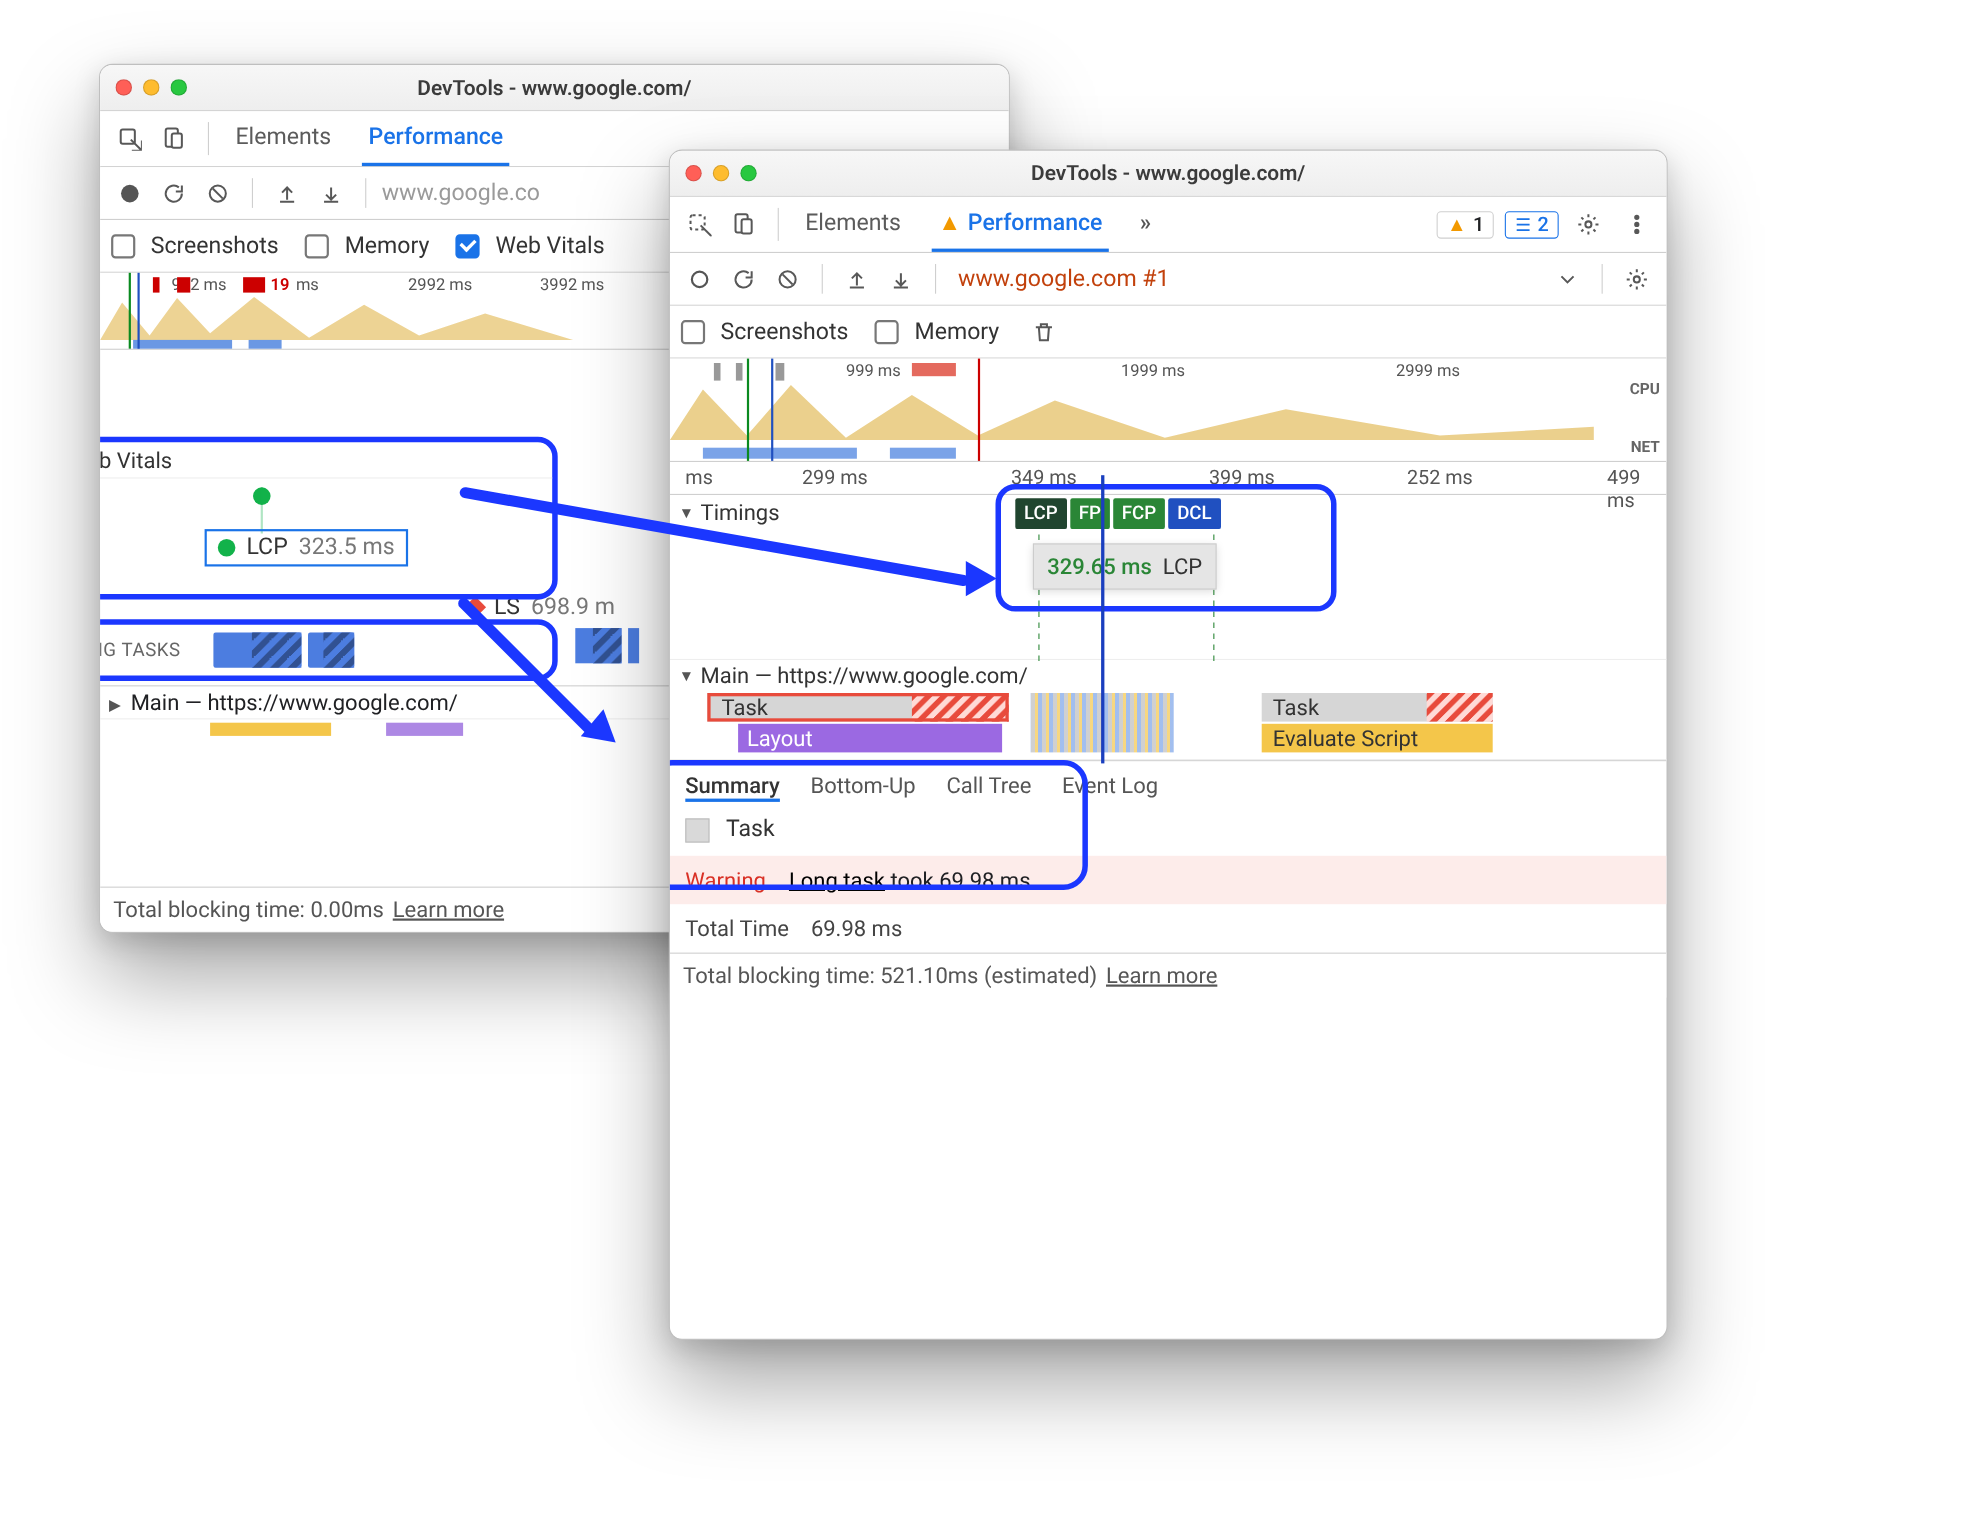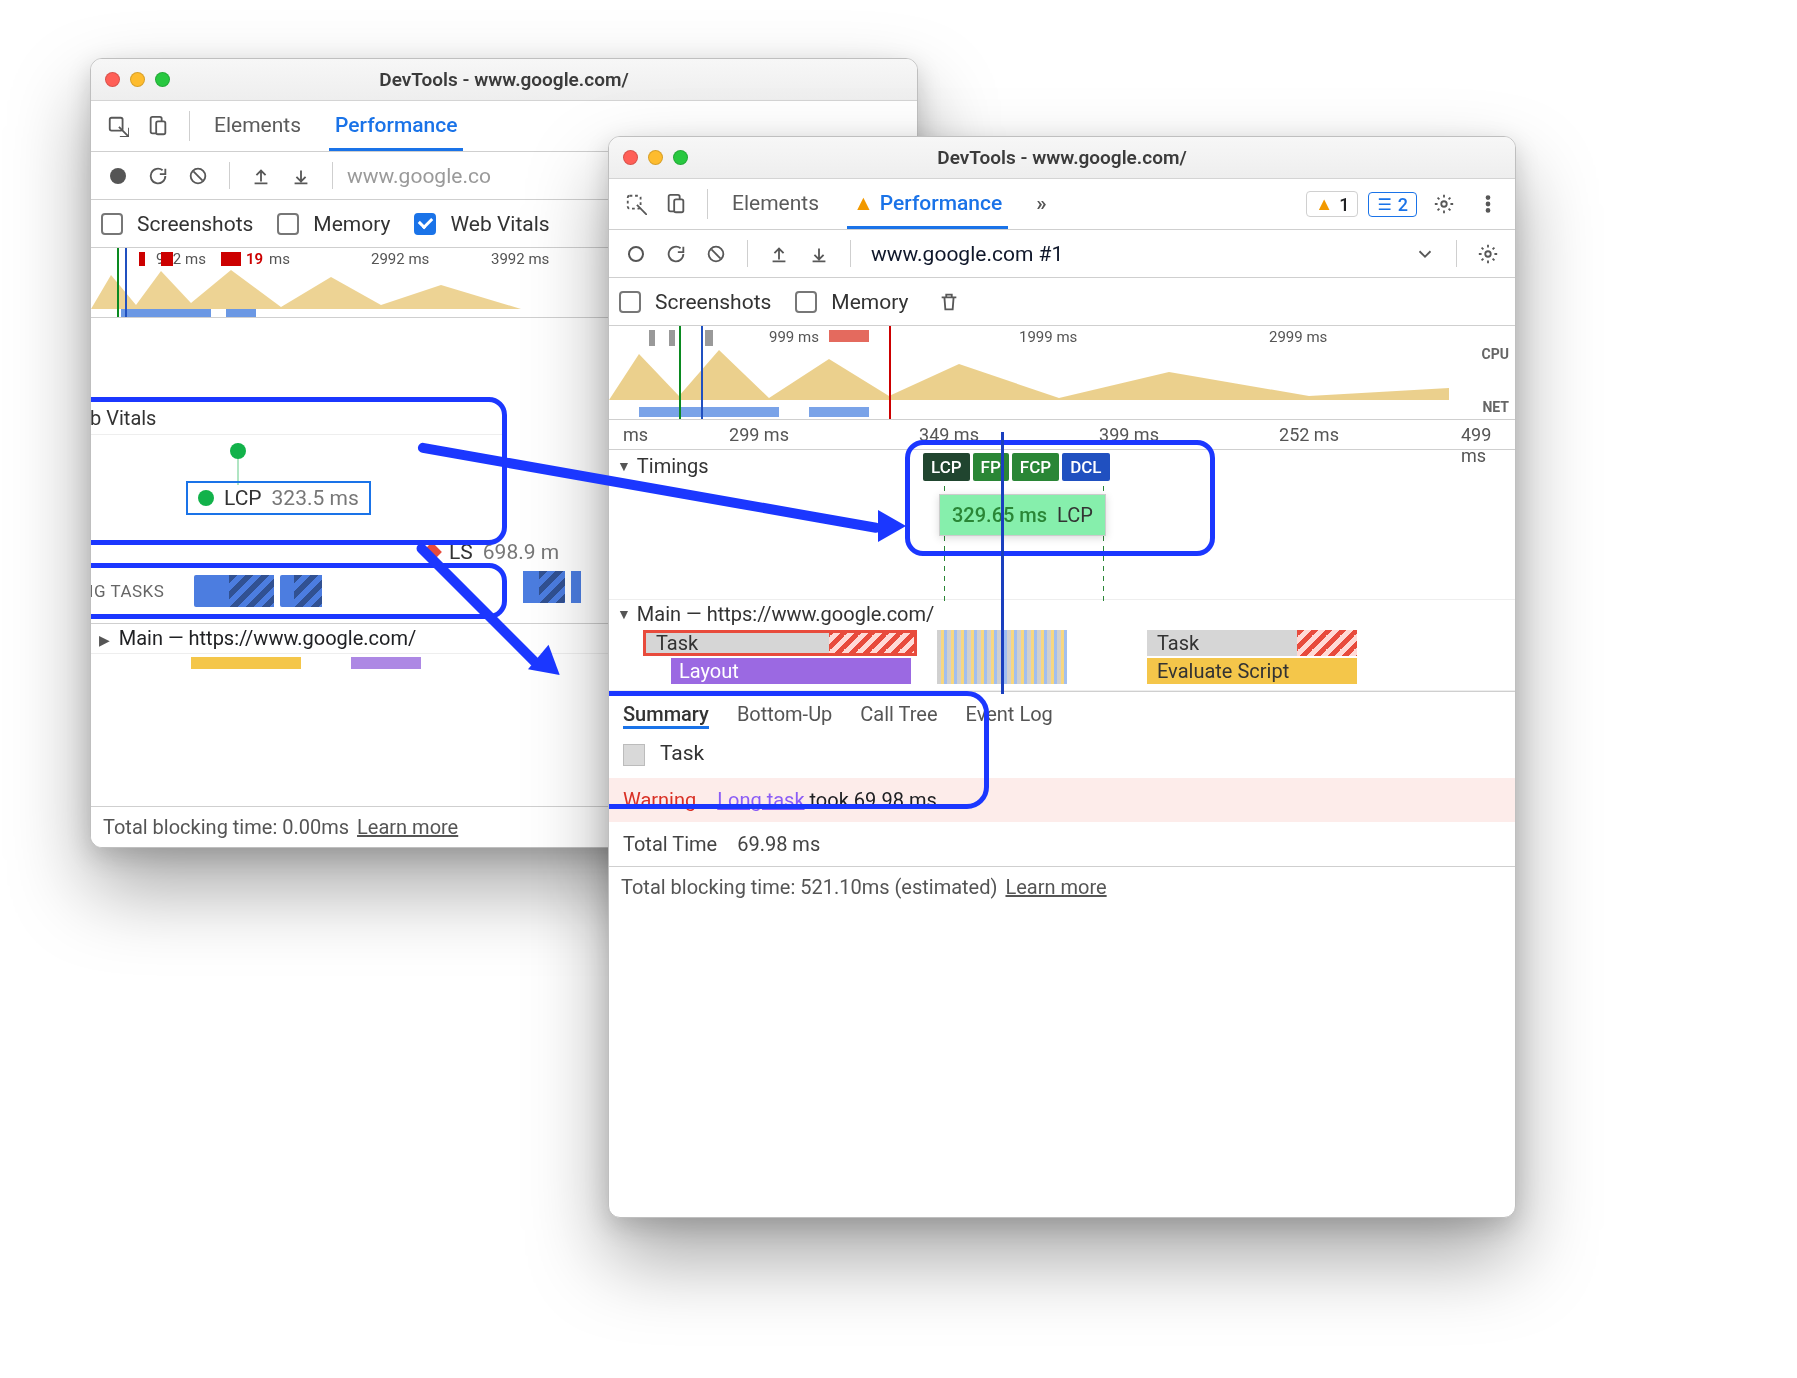--- a/index.html
+++ b/index.html
@@ -109,21 +109,21 @@
     display:flex; align-items:center; gap:8px; background:#fff;
   }
   .footer-bar a { color:#555; text-decoration:underline; }
 
   .sub-tabs { display:flex; gap:28px; padding:10px 14px 0 14px; font-size:20px; color:#555; border-top:1px solid var(--border); }
   .sub-tabs .stab.active { color:#333; font-weight:500; border-bottom:3px solid #1a73e8; padding-bottom:0; }
   .summary-body { padding:12px 14px; }
   .swatch { display:inline-block; width:22px; height:22px; background:#d9d9d9; border:1px solid #bcbcbc; vertical-align:middle; margin-right:10px; }
   .warn-row { background:#fdecea; padding:10px 14px; font-size:20px; }
   .warn-row .w { color:#d93025; margin-right:16px; }
-  .warn-row a { color:#8b5cf6; text-decoration:underline; }
+  .warn-row a { color:#000000; text-decoration:underline; }
 
   .hatch {
     background-image: linear-gradient(135deg, rgba(0,0,0,.35) 25%, transparent 25%, transparent 50%, rgba(0,0,0,.35) 50%, rgba(0,0,0,.35) 75%, transparent 75%);
     background-size: 16px 16px;
   }
   .red-hatch {
     background-image: linear-gradient(135deg, #e84b3c 25%, #ffdad6 25%, #ffdad6 50%, #e84b3c 50%, #e84b3c 75%, #ffdad6 75%);
     background-size: 14px 14px;
   }
 
@@ -353,21 +353,21 @@
           <path d="M12 18V6M7 11l5-5 5 5M5 20h14"></path>
         </svg>
       </div>
     <div class="iconbtn">
         <svg viewBox="0 0 24 24">
           <path d="M12 6v12M7 13l5 5 5-5M5 20h14"></path>
         </svg>
       </div>
     <div class="sep"></div>
     <div class="chip">
-      <span style="color:#0f172a; font-size:21px;">www.google.com #1</span>
+      <span style="color:#c2410c; font-size:21px;">www.google.com #1</span>
     </div>
     <div style="flex:1"></div>
     <div class="iconbtn">
         <svg viewBox="0 0 24 24">
           <path d="M6 9l6 6 6-6"></path>
         </svg>
       </div>
     <div class="sep"></div>
     <div class="iconbtn" style="color:#d93025">
         <svg viewBox="0 0 24 24" stroke="#d93025">
@@ -434,21 +434,21 @@
 
     <div class="abs callout" style="left:296px;top:-10px;width:310px;height:116px;border-radius:18px;pointer-events:none;z-index:2"></div>
 
     <div class="abs" style="left:314px;top:3px;display:flex;gap:3px;z-index:3">
       <span class="timing-chip" style="background:#20452f">LCP</span>
       <span class="timing-chip" style="background:#2a8636">FP</span>
       <span class="timing-chip" style="background:#2a8636">FCP</span>
       <span class="timing-chip" style="background:#2050c0">DCL</span>
     </div>
 
-    <div class="abs" style="left:330px;top:44px;background:#86efac;border:1px solid #ccc;box-shadow:0 2px 8px rgba(0,0,0,.15);padding:8px 12px;display:flex;gap:10px;align-items:center;z-index:3">
+    <div class="abs" style="left:330px;top:44px;background:#e5e5e5;border:1px solid #ccc;box-shadow:0 2px 8px rgba(0,0,0,.15);padding:8px 12px;display:flex;gap:10px;align-items:center;z-index:3">
       <span style="color:#2a8636;font-size:20px;font-weight:500">329.65 ms</span>
       <span style="color:#333;font-size:20px">LCP</span>
     </div>
   </div>
 
 
   <div style="position:relative;border-bottom:1px solid #eee;">
     <div class="lane-header">
       <span class="disclosure">▼</span>
       <span>Main — https://www.google.com/</span>

